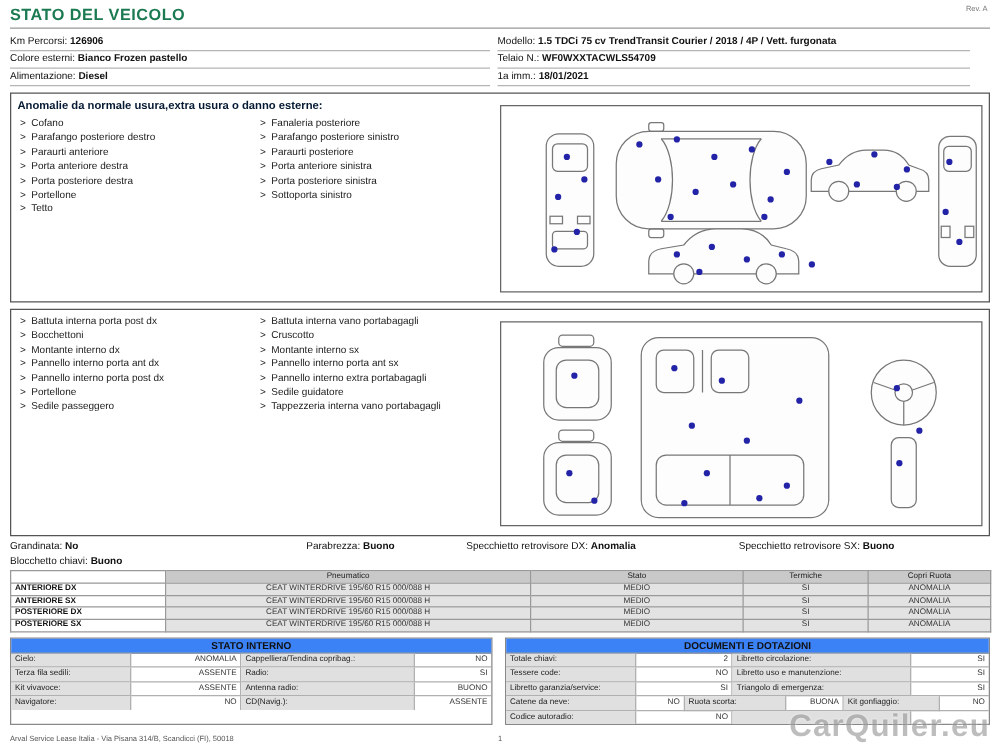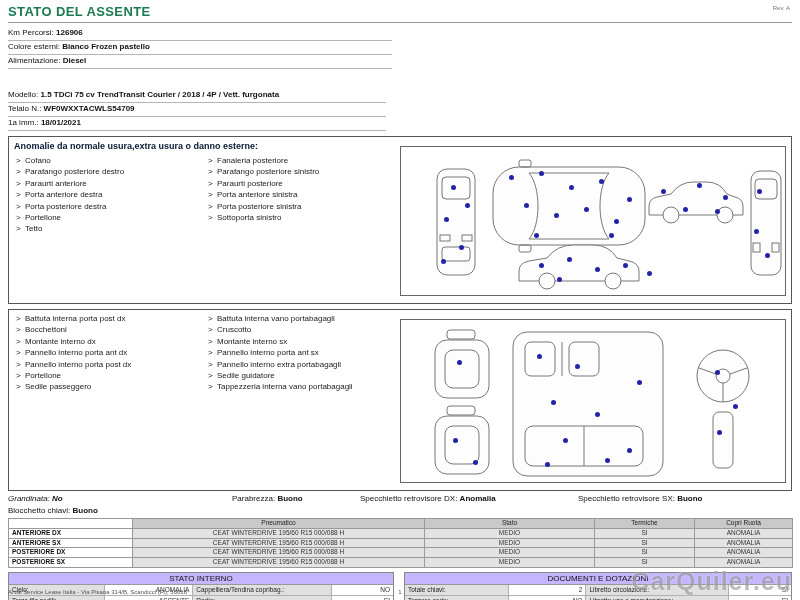--- a/index.html
+++ b/index.html
@@ -1,73 +1,73 @@
 <!DOCTYPE html>
 <html style="--accent-green: #1c7a52; --dot-blue: #2323a8;"><head>
 <meta charset="utf-8">
 <style>
   html,body{margin:0;padding:0;}
   body{width:800px;height:600px;background:#ffffff;font-family:"Liberation Sans",sans-serif;color:#111;position:relative;overflow:hidden;}
   .page{position:absolute;inset:0;padding:4px 8px;box-sizing:border-box;}
   .doc-title{color:var(--accent-green,#1c7a52);font-weight:bold;font-size:13px;letter-spacing:.4px;}
   .rev{position:absolute;top:5px;right:10px;font-size:6px;color:#777;}
   .title-rule{border-bottom:1px solid #999;margin-top:3px;}
-  .header-fields{display:flex;gap:20px;margin-top:4px;flex-direction:column;}
+  .header-fields{display:flex;gap:6px;margin-top:4px;}
   .hf-left{width:384px;}
   .hf-right{width:378px;}
   .field{border-bottom:1px solid #b5b5b5;padding:1px 0 2px;font-size:8px;line-height:1.25;}
   .field .val{font-weight:bold;}
   .panel{border:1px solid #555;margin-top:5px;position:relative;padding:4px 5px;box-sizing:border-box;width:784px;}
   #panel-exterior{height:168px;}
   #panel-interior{height:182px;}
   .panel-title{font-weight:bold;font-size:9px;margin-bottom:5px;color:#061a33;}
   .anomaly-cols{display:flex;}
   .acol1{width:192px;}
   .acol2{width:188px;}
   .item{font-size:8px;line-height:1.3;padding-left:11px;position:relative;color:#1a1a1a;margin-bottom:1px;}
   .item::before{content:">";position:absolute;left:2px;color:#1a1a1a;}
   .diagram{position:absolute;top:9px;right:5px;border:1px solid #666;background:#fff;}
   .diagram svg{display:block;}
   .dot{position:absolute;width:5px;height:5px;margin:-2px 0 0 -2px;background:var(--dot-blue,#2323a8);border-radius:50%;}
   .car-line{fill:none;stroke:#777;stroke-width:1;}
   .car-fill{fill:#fdfdfd;stroke:#777;stroke-width:1;}
   .summary{display:flex;margin-top:3px;font-size:8px;line-height:1.2;}
-  .sm-0{width:224px;font-style:italic;} .sm-1{width:128px;} .sm-2{width:218px;} .sm-3{flex:1;}
+  .sm-0{width:224px;} .sm-1{width:128px;margin-left:13px;} .sm-2{width:218px;} .sm-3{flex:1;}
   .sm-val{font-weight:bold;}
   .blocchetto{font-size:8px;margin-top:2px;line-height:1.2;}
   table.tires{border-collapse:collapse;width:784px;margin-top:3px;table-layout:fixed;}
   table.tires th,table.tires td{border:1px solid #999;padding:0 3px;font-size:6.5px;line-height:1.35;}
   table.tires th{background:#c9c9c9;text-align:center;font-weight:normal;color:#222;}
   table.tires th.blank{background:#fff;}
   table.tires td.pos{font-weight:bold;background:#fff;}
   table.tires td.gray{background:#e3e3e3;text-align:center;color:#333;}
   .bottom-tables{display:flex;gap:10px;margin-top:4px;}
   .btable{border:1px solid #888;box-sizing:border-box;background:#fff;}
   .bt-left{width:386px;}
   .bt-right{width:388px;}
-  .bt-title{text-align:center;font-weight:normal;font-size:8px;background:#c4b5fd;border-bottom:1px solid #999;padding:1px 16px;color:#111;}
+  .bt-title{text-align:center;font-weight:bold;font-size:8px;background:#3b82f6;border-bottom:1px solid #999;padding:1px 16px;color:#111;}
   .bt-row{display:flex;}
   .bt-row .c{border-right:1px solid #b0b0b0;border-bottom:1px solid #b0b0b0;font-size:6.5px;line-height:1.3;padding:1px 3px;box-sizing:border-box;white-space:nowrap;overflow:hidden;}
   .bt-row .c:last-child{border-right:none;}
   .bt-row:last-child .c{border-bottom:none;}
   .c.lbl{background:#e0e0e0;color:#222;}
   .c.val{text-align:right;color:#333;}
   .w1{width:25%;} .w2{width:23%;} .w3{width:36%;} .w4{width:16%;}
   .d1{width:27%;} .d2{width:20%;} .d3{width:37%;} .d4{width:16%;}
   .t1{width:27%;} .t2{width:10%;} .t3{width:21%;} .t4{width:12%;} .t5{width:20%;} .t6{width:10%;}
   .footer{position:absolute;left:8px;right:8px;bottom:5px;font-size:6px;color:#555;}
   .page-num{position:absolute;left:50%;bottom:0;transform:translateX(-50%);}
   .watermark{position:absolute;right:8px;bottom:4px;font-size:25px;font-weight:bold;color:#9a9a9a;opacity:.65;letter-spacing:1px;text-shadow:0 0 2px #fff;}
 </style>
 </head>
 <body>
 
 <div class="page">
 
-  <div class="doc-title">STATO DEL ASSENTE</div>
+  <div class="doc-title">STATO DEL VEICOLO</div>
   <div class="rev">Rev. A</div>
   <div class="title-rule"></div>
 
   <div class="header-fields">
     <div class="hf-left">
       <div class="field"><span>Km Percorsi:</span> <span class="val">126906</span></div>
       <div class="field"><span>Colore esterni:</span> <span class="val">Bianco Frozen pastello</span></div>
       <div class="field"><span>Alimentazione:</span> <span class="val">Diesel</span></div>
     </div>
     <div class="hf-right">

